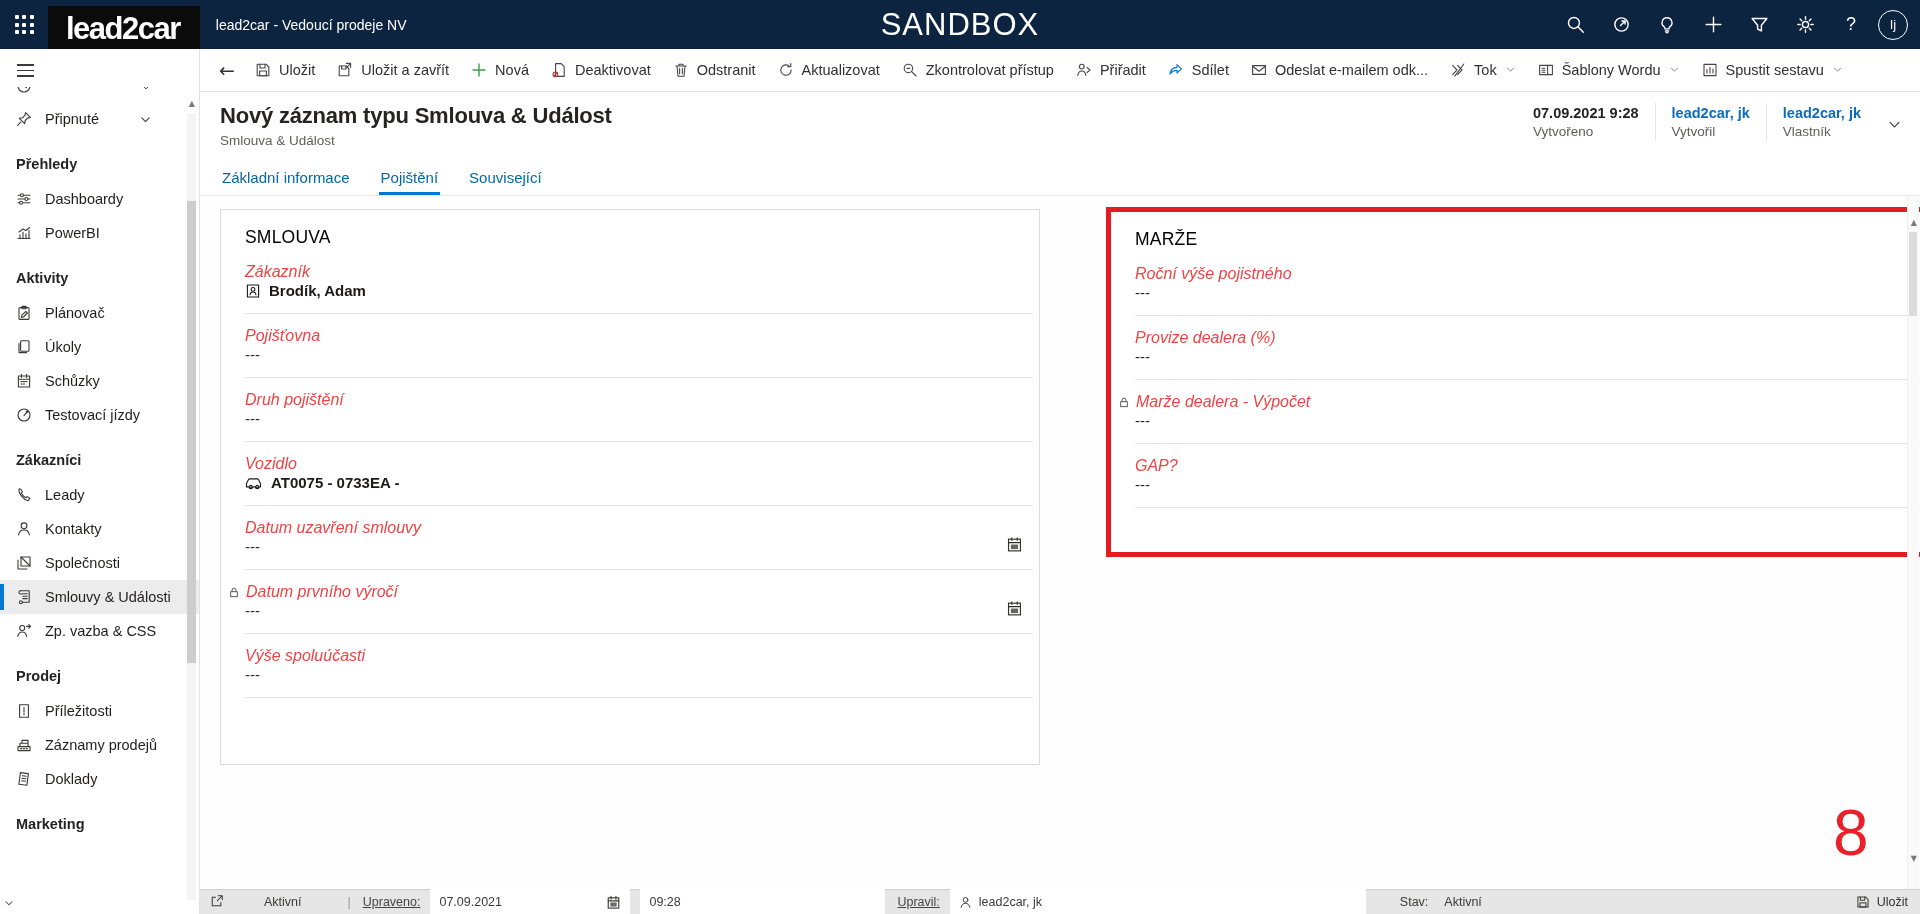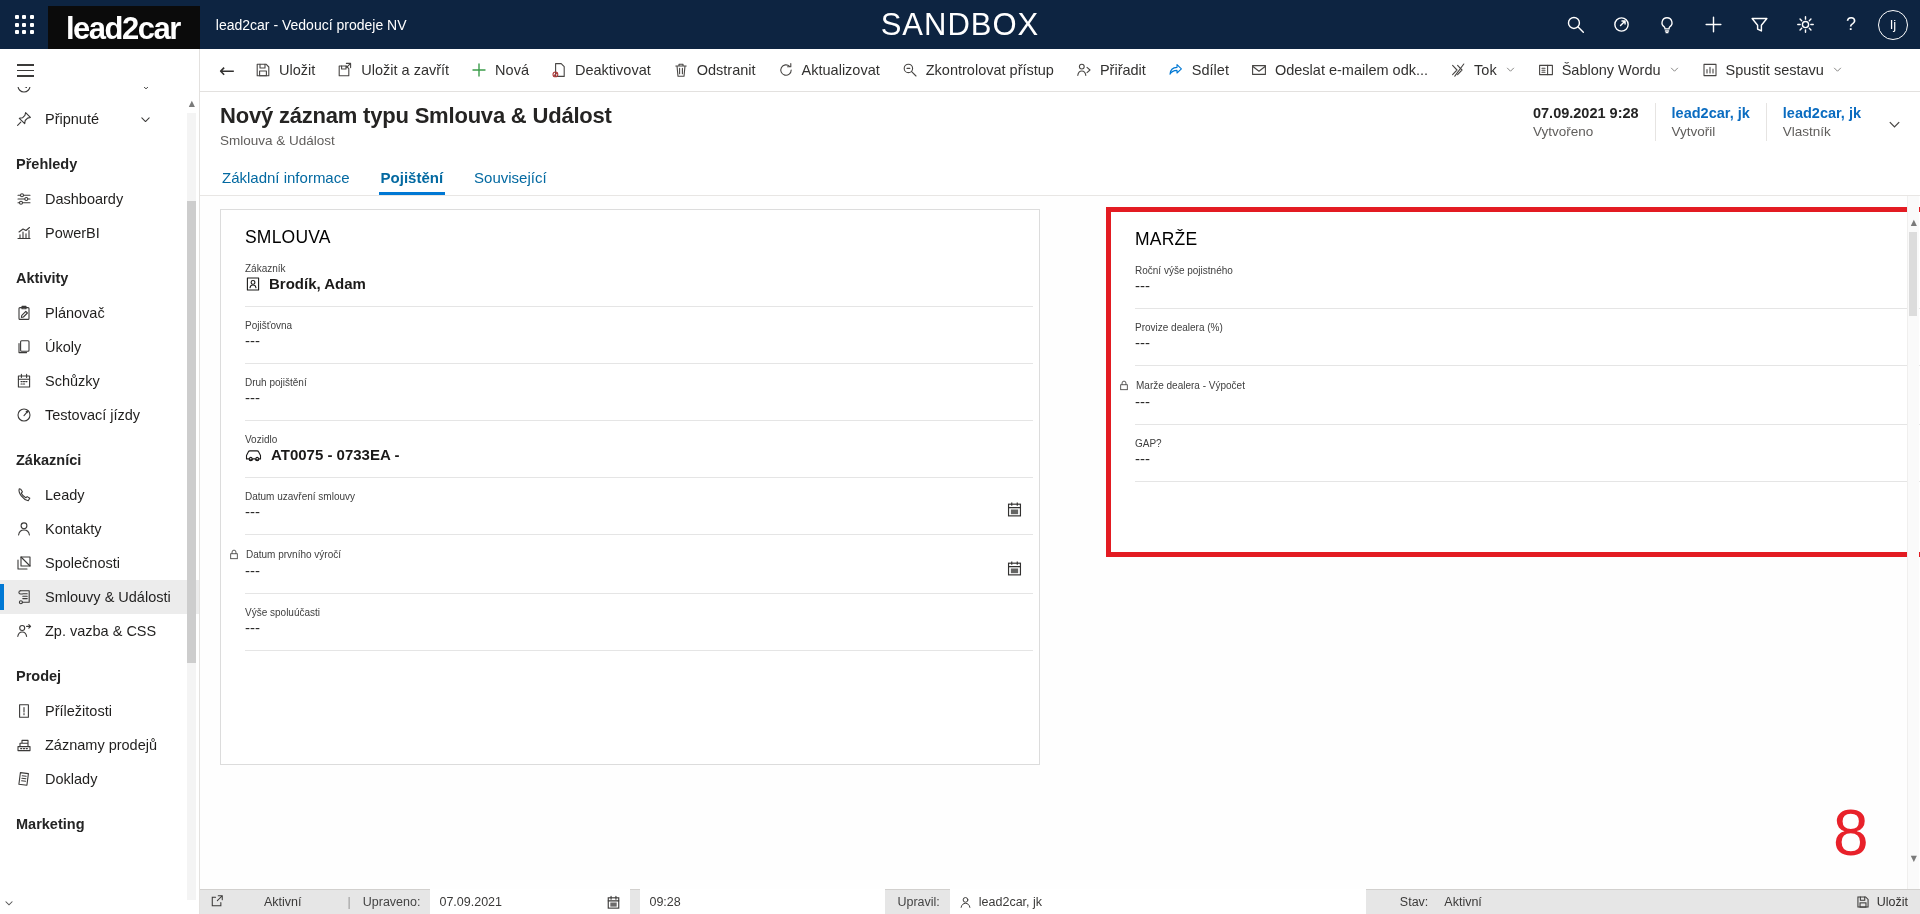--- a/index.html
+++ b/index.html
@@ -64,48 +64,48 @@
   .meta-cell:first-child { border-left:none; }
   .meta-val { font-size:14.5px; font-weight:bold; color:#242424; white-space:nowrap; }
   .meta-val.link { color:#0b6cc0; cursor:pointer; }
   .meta-lbl { font-size:13.5px; color:#605e5c; margin-top:3px; }
   .rh-chev { margin-left:10px; cursor:pointer; padding-top:8px; }
   .rh-chev svg { stroke:#484644; fill:none; stroke-width:1.4; }
 
   
   .tabs { display:flex; gap:27px; padding:0 20px; border-bottom:1px solid #e8e6e4; background:#fff; height:36px; }
   .tab { font-size:15px; color:#0369a1; padding:9px 2px 0; position:relative; cursor:pointer; white-space:nowrap; }
-  .tab.active { font-weight:bold; }
+  .tab.active { font-weight:normal; }
   .tab.active::after { content:""; position:absolute; left:0; right:0; bottom:0; height:3px; background:#0078d4; }
 
   
   .content { flex:1; position:relative; background:#fefefe; overflow:hidden; }
   .card { position:absolute; background:#fff; border:1px solid #dcdcdc; }
   .card-title { font-size:17.5px; color:#000000; letter-spacing:0.2px; padding:17px 0 2px 24px; }
   .field-row { margin:0 6px 0 24px; border-bottom:1px solid #e5e5e5; padding:13px 0 10px; position:relative; }
-  .f-label { font-size:10px; color:#404040; display:flex; align-items:center; }
+  .f-label { font-size:16px; color:#ef4444; display:flex; align-items:center;font-style:italic; }
   .f-label svg { stroke:#3b3a39; fill:none; stroke-width:1.1; margin-right:6px; margin-left:-17px; }
   .f-value { font-size:15px; color:#2c2b2a; margin-top:1px; padding-bottom:4px; cursor:text; }
   .f-value.lookup { font-weight:bold; color:#1b1a19; display:flex; align-items:center; gap:8px; cursor:pointer; }
   .f-value.lookup svg { stroke:#1b1a19; fill:none; stroke-width:1.1; stroke-linecap:round; stroke-linejoin:round; }
   .cal-btn { position:absolute; right:10px; bottom:12px; cursor:pointer; }
   .cal-btn svg { stroke:#323130; fill:none; stroke-width:1.1; }
   #card-marze { border:5px solid #e31b22; }
   .annotation-8 { position:absolute; left:1633px; top:600px; font-size:64px; color:#e8212a; font-family:"Liberation Sans",sans-serif; }
   .v-arrow { position:absolute; right:3px; font-size:8px; color:#7a7a7a; font-family:"DejaVu Sans",sans-serif; cursor:pointer; }
   .v-track { position:absolute; right:1px; top:0; bottom:0; width:12px; background:#fafafa; border-left:1px solid #f0efee; }
   .v-thumb { position:absolute; right:3px; top:36px; width:8px; height:84px; background:#dcdcdc; cursor:pointer; }
 
   
   .statusbar { height:25px; background:#e6e6e6; border-top:1px solid #d2d0ce; display:flex; align-items:center; font-size:12.5px; color:#3b3a39; padding:0 12px 0 10px; }
   .sb-expand { margin-right:0; cursor:pointer; }
   .sb-expand svg, .statusbar svg { stroke:#3b3a39; fill:none; stroke-width:1.2; stroke-linecap:round; }
   .sb-state { margin-left:40px; }
   .sb-sep { margin-left:46px; color:#9a9a9a; }
-  .sb-lbl { margin-left:12px; color:#444; white-space:nowrap; }
+  .sb-lbl { margin-left:12px; color:#444; white-space:nowrap;text-decoration:underline; }
   .sb-field { background:#fff; height:29px; display:flex; align-items:center; padding:0 9px; margin-left:10px; cursor:text; white-space:nowrap; }
   .sb-date { width:200px; justify-content:space-between; }
   .sb-time { width:245px; }
   .sb-person { width:416px; gap:7px; }
   .sb-stav { margin-left:34px; }
   .sb-stav-val { margin-left:16px; }
   .sb-save { margin-left:auto; display:flex; align-items:center; gap:7px; cursor:pointer; color:#323130; }
 </style>
 </head>
 <body>

